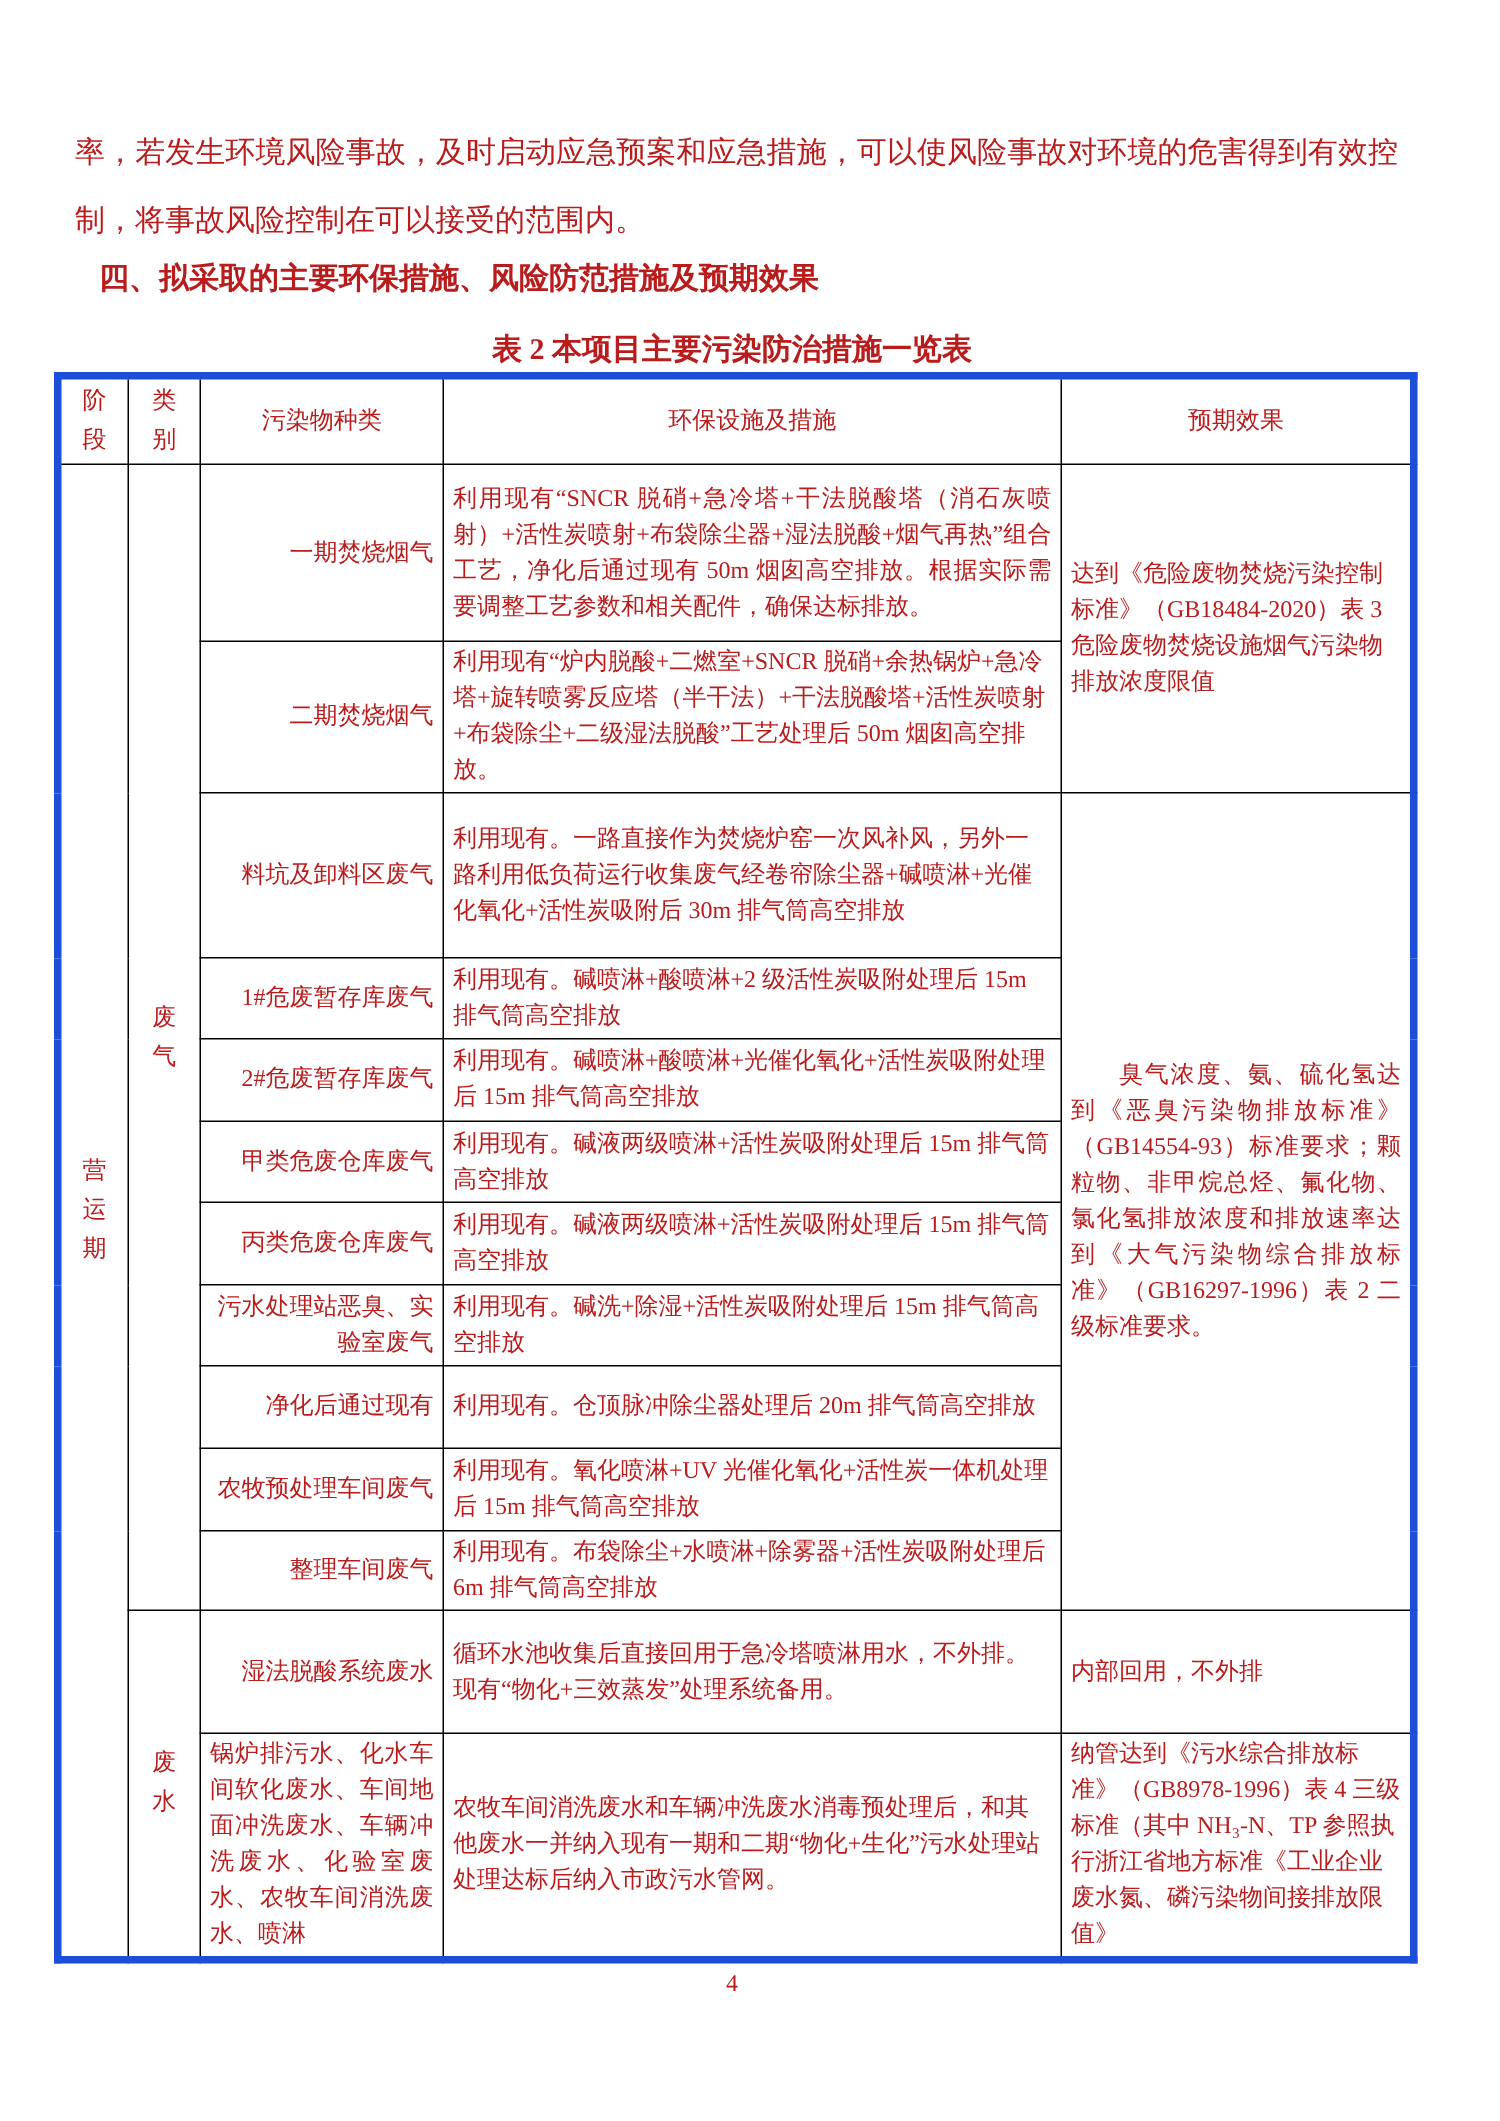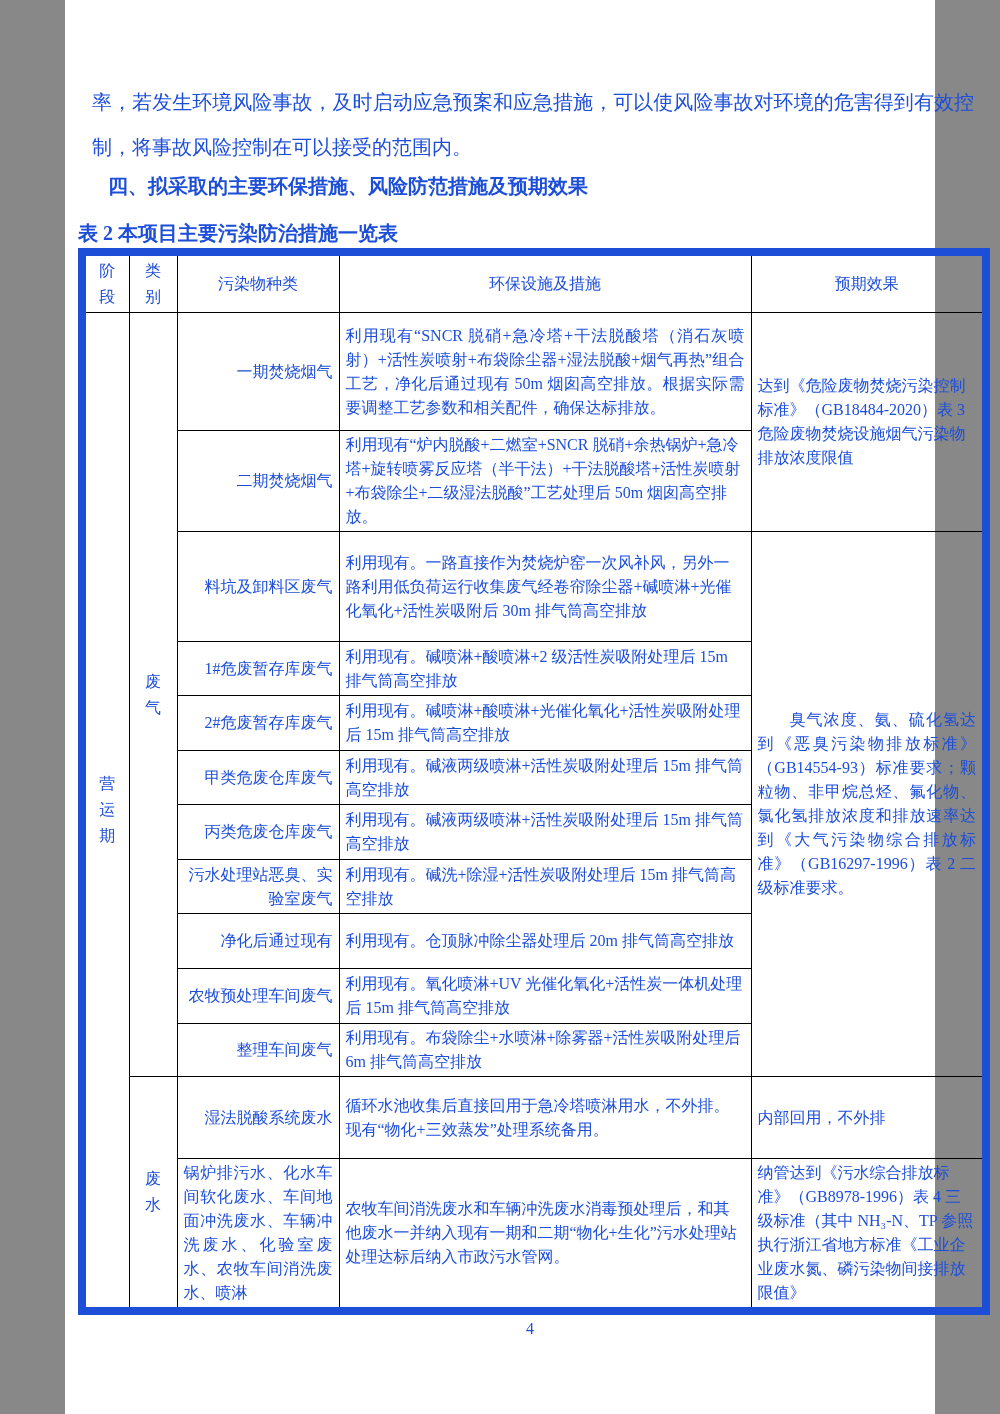--- a/index.html
+++ b/index.html
@@ -1,33 +1,33 @@
 <!DOCTYPE html>
 <html lang="zh"><head>
 <meta charset="utf-8">
 <style>
   html,body{margin:0;padding:0;background:#888;}
   .page{
-    width:870px;height:1414px;background:#fff;margin:0 auto;
-    font-family:"Liberation Serif","DejaVu Serif",serif;color:#1d4ed8;
-    box-sizing:border-box;padding:80px 50px 0 27px;position:relative;
+    width:1000px;height:1414px;background:#fff;margin:0 auto;
+    font-family:"Liberation Serif","DejaVu Serif",serif;color:#b91c1c;
+    box-sizing:border-box;padding:80px 50px 0 50px;position:relative;
   }
   .para{font-size:20px;line-height:45px;text-align:justify;margin:0;width:882px;}
   .heading{font-size:20px;font-weight:bold;line-height:32px;margin:16px;margin-top:0;}
   .lead{font-size:20px;line-height:32px;margin:0;margin-top:12px;text-indent:2em;}
-  .tbl-title{font-size:20px;font-weight:bold;line-height:30px;margin:0;margin-top:10px;width:904px;margin-left:-14px;}
+  .tbl-title{font-size:20px;font-weight:bold;line-height:30px;margin:0;margin-top:10px;text-align:center;width:904px;margin-left:-14px;}
   table.main{
     border-collapse:collapse;table-layout:fixed;width:904px;margin-left:-14px;
     font-size:16px;line-height:24px;
   }
   table.main td,table.main th{
     border:1px solid #000;vertical-align:middle;padding:2px 6px;
     overflow:hidden;font-weight:normal;
   }
-  table.main{border:8px solid #1d4ed8;}
+  table.main{border:5px solid #1d4ed8;}
   th.hdr{font-weight:bold;text-align:center;}
   .vert{width:1em;margin:0 auto;word-break:break-all;line-height:26px;text-align:center;}
   td.pollutant{text-align:right;padding:2px 4px;}
   td.pollutant.justify{text-align:justify;}
   td.measure{text-align:left;padding:2px 9px;}
   td.measure.justify{text-align:justify;}
   td.effect{text-align:left;padding:2px 8px;}
   td.effect.justify-indent{text-align:justify;text-indent:2em;}
   .page-num{width:904px;margin-left:-14px;text-align:center;font-size:16px;margin-top:5px;}
 </style>

